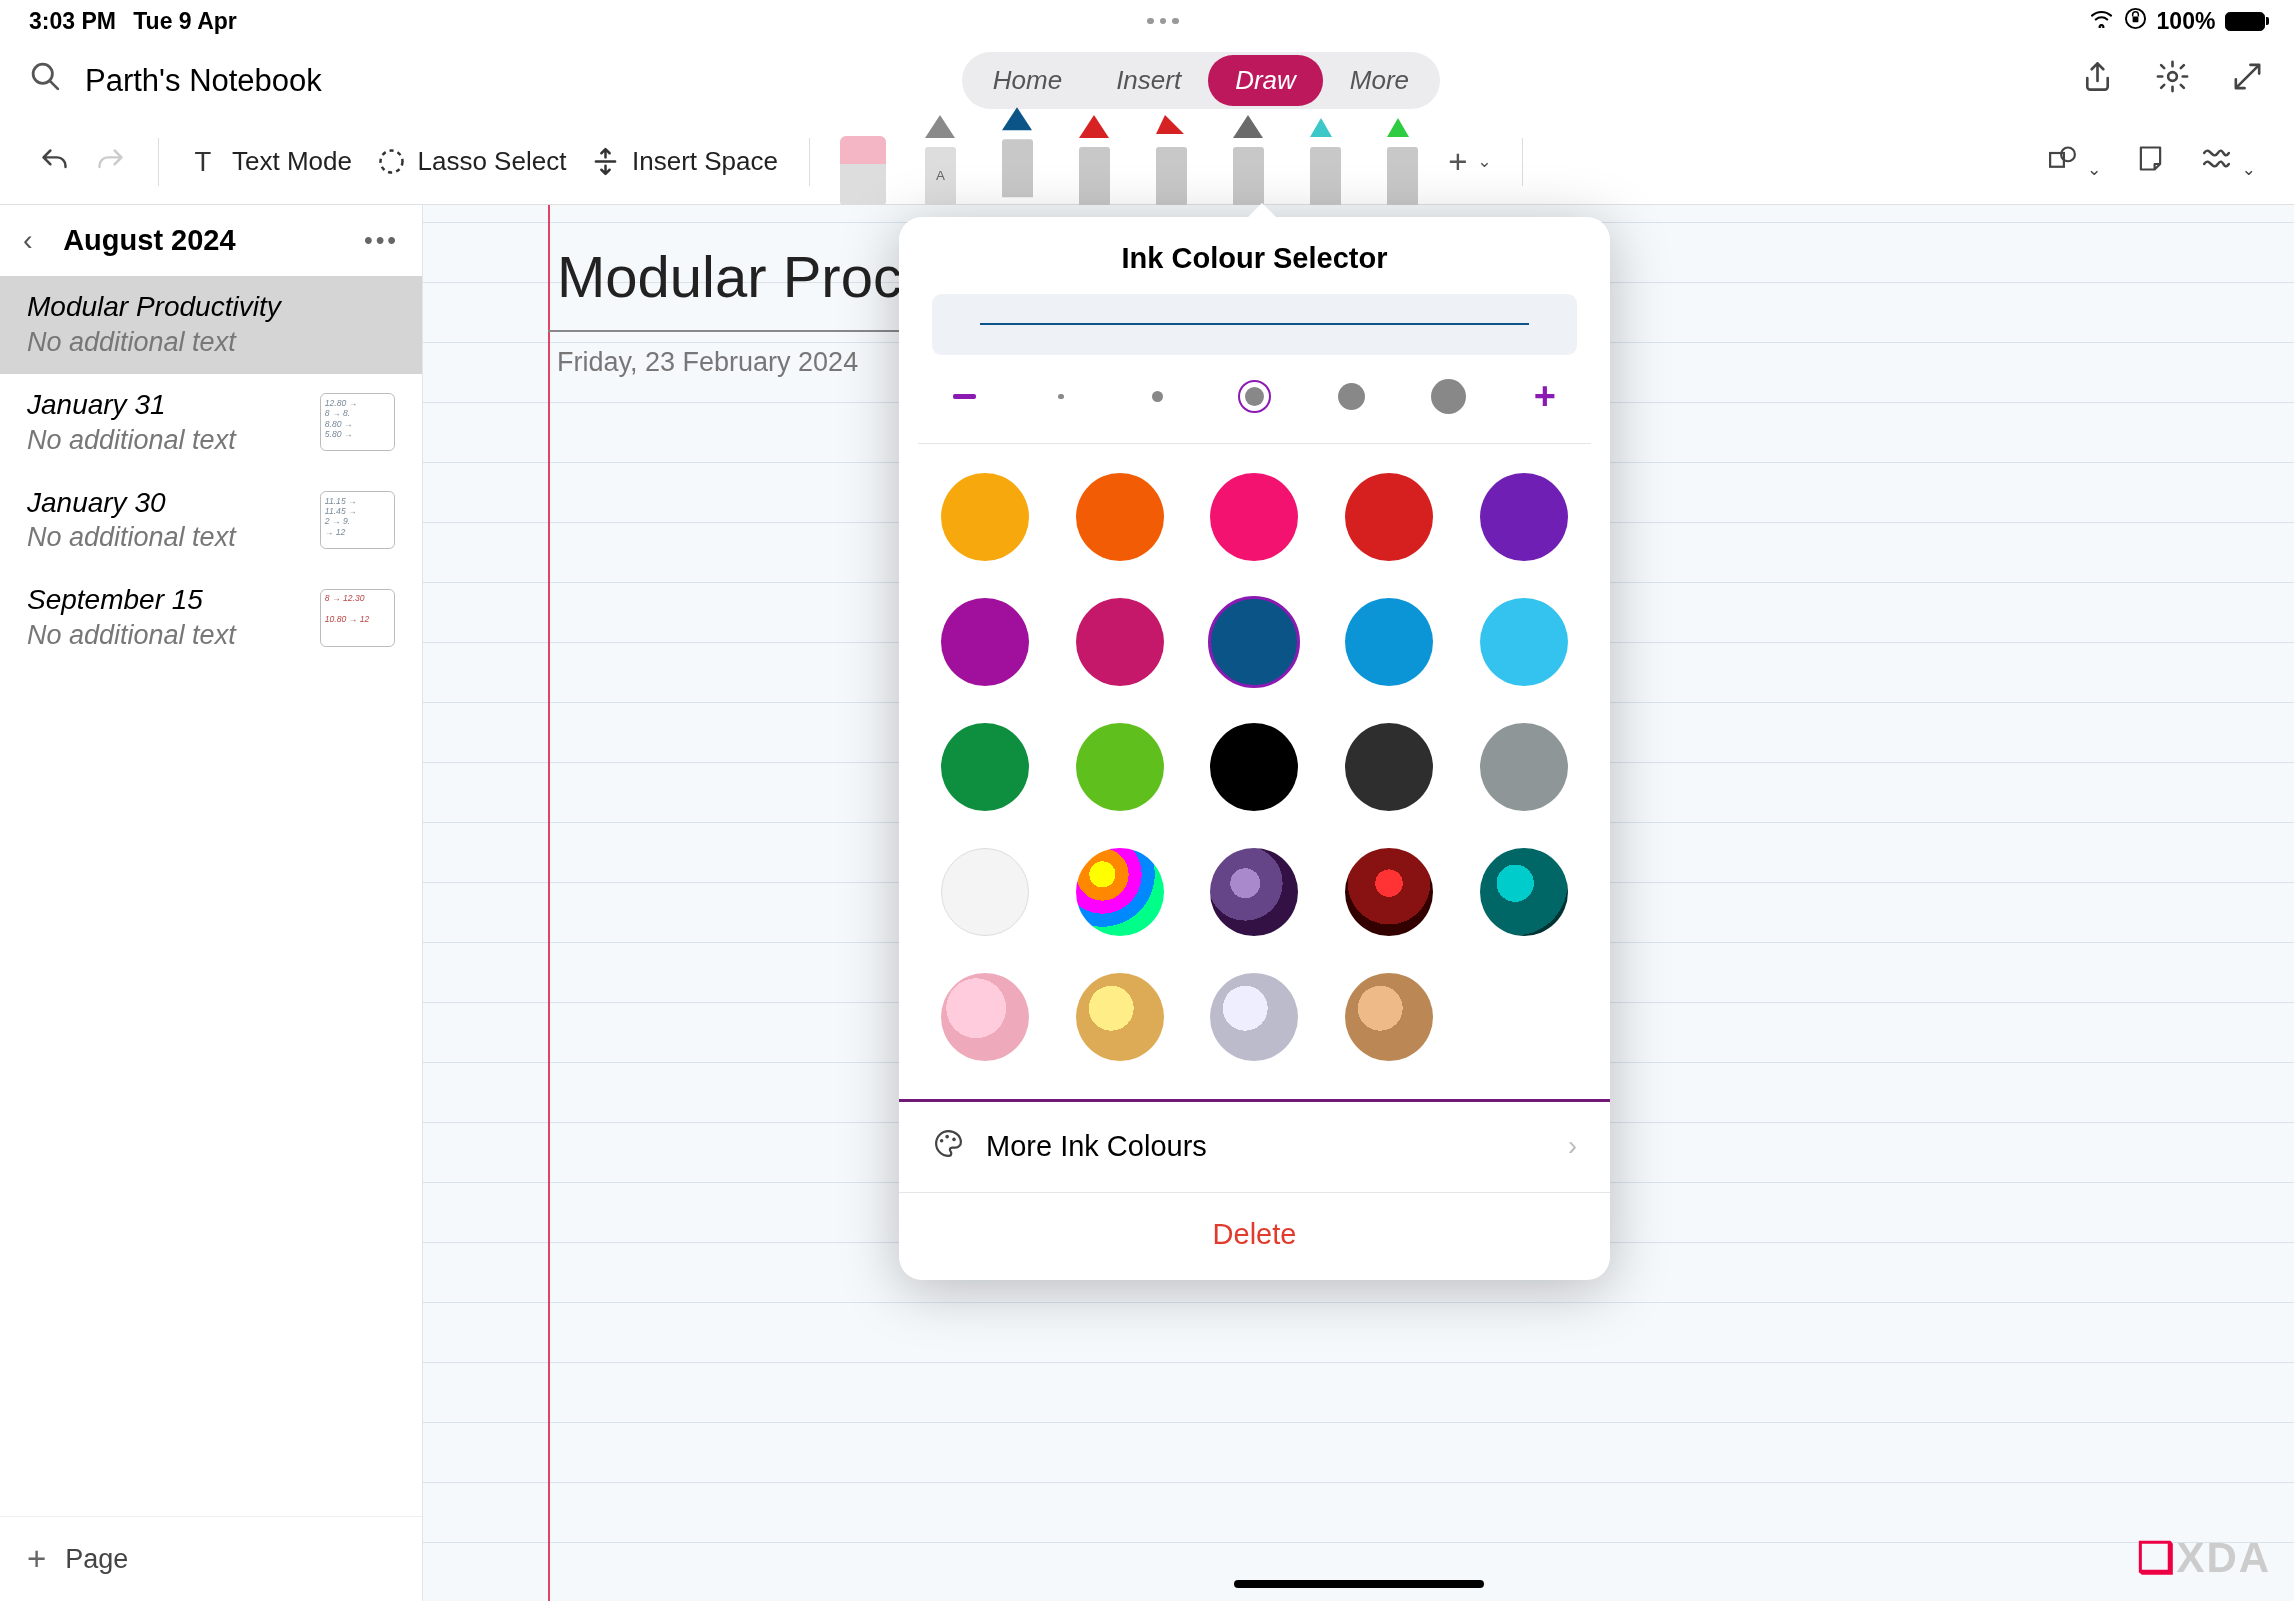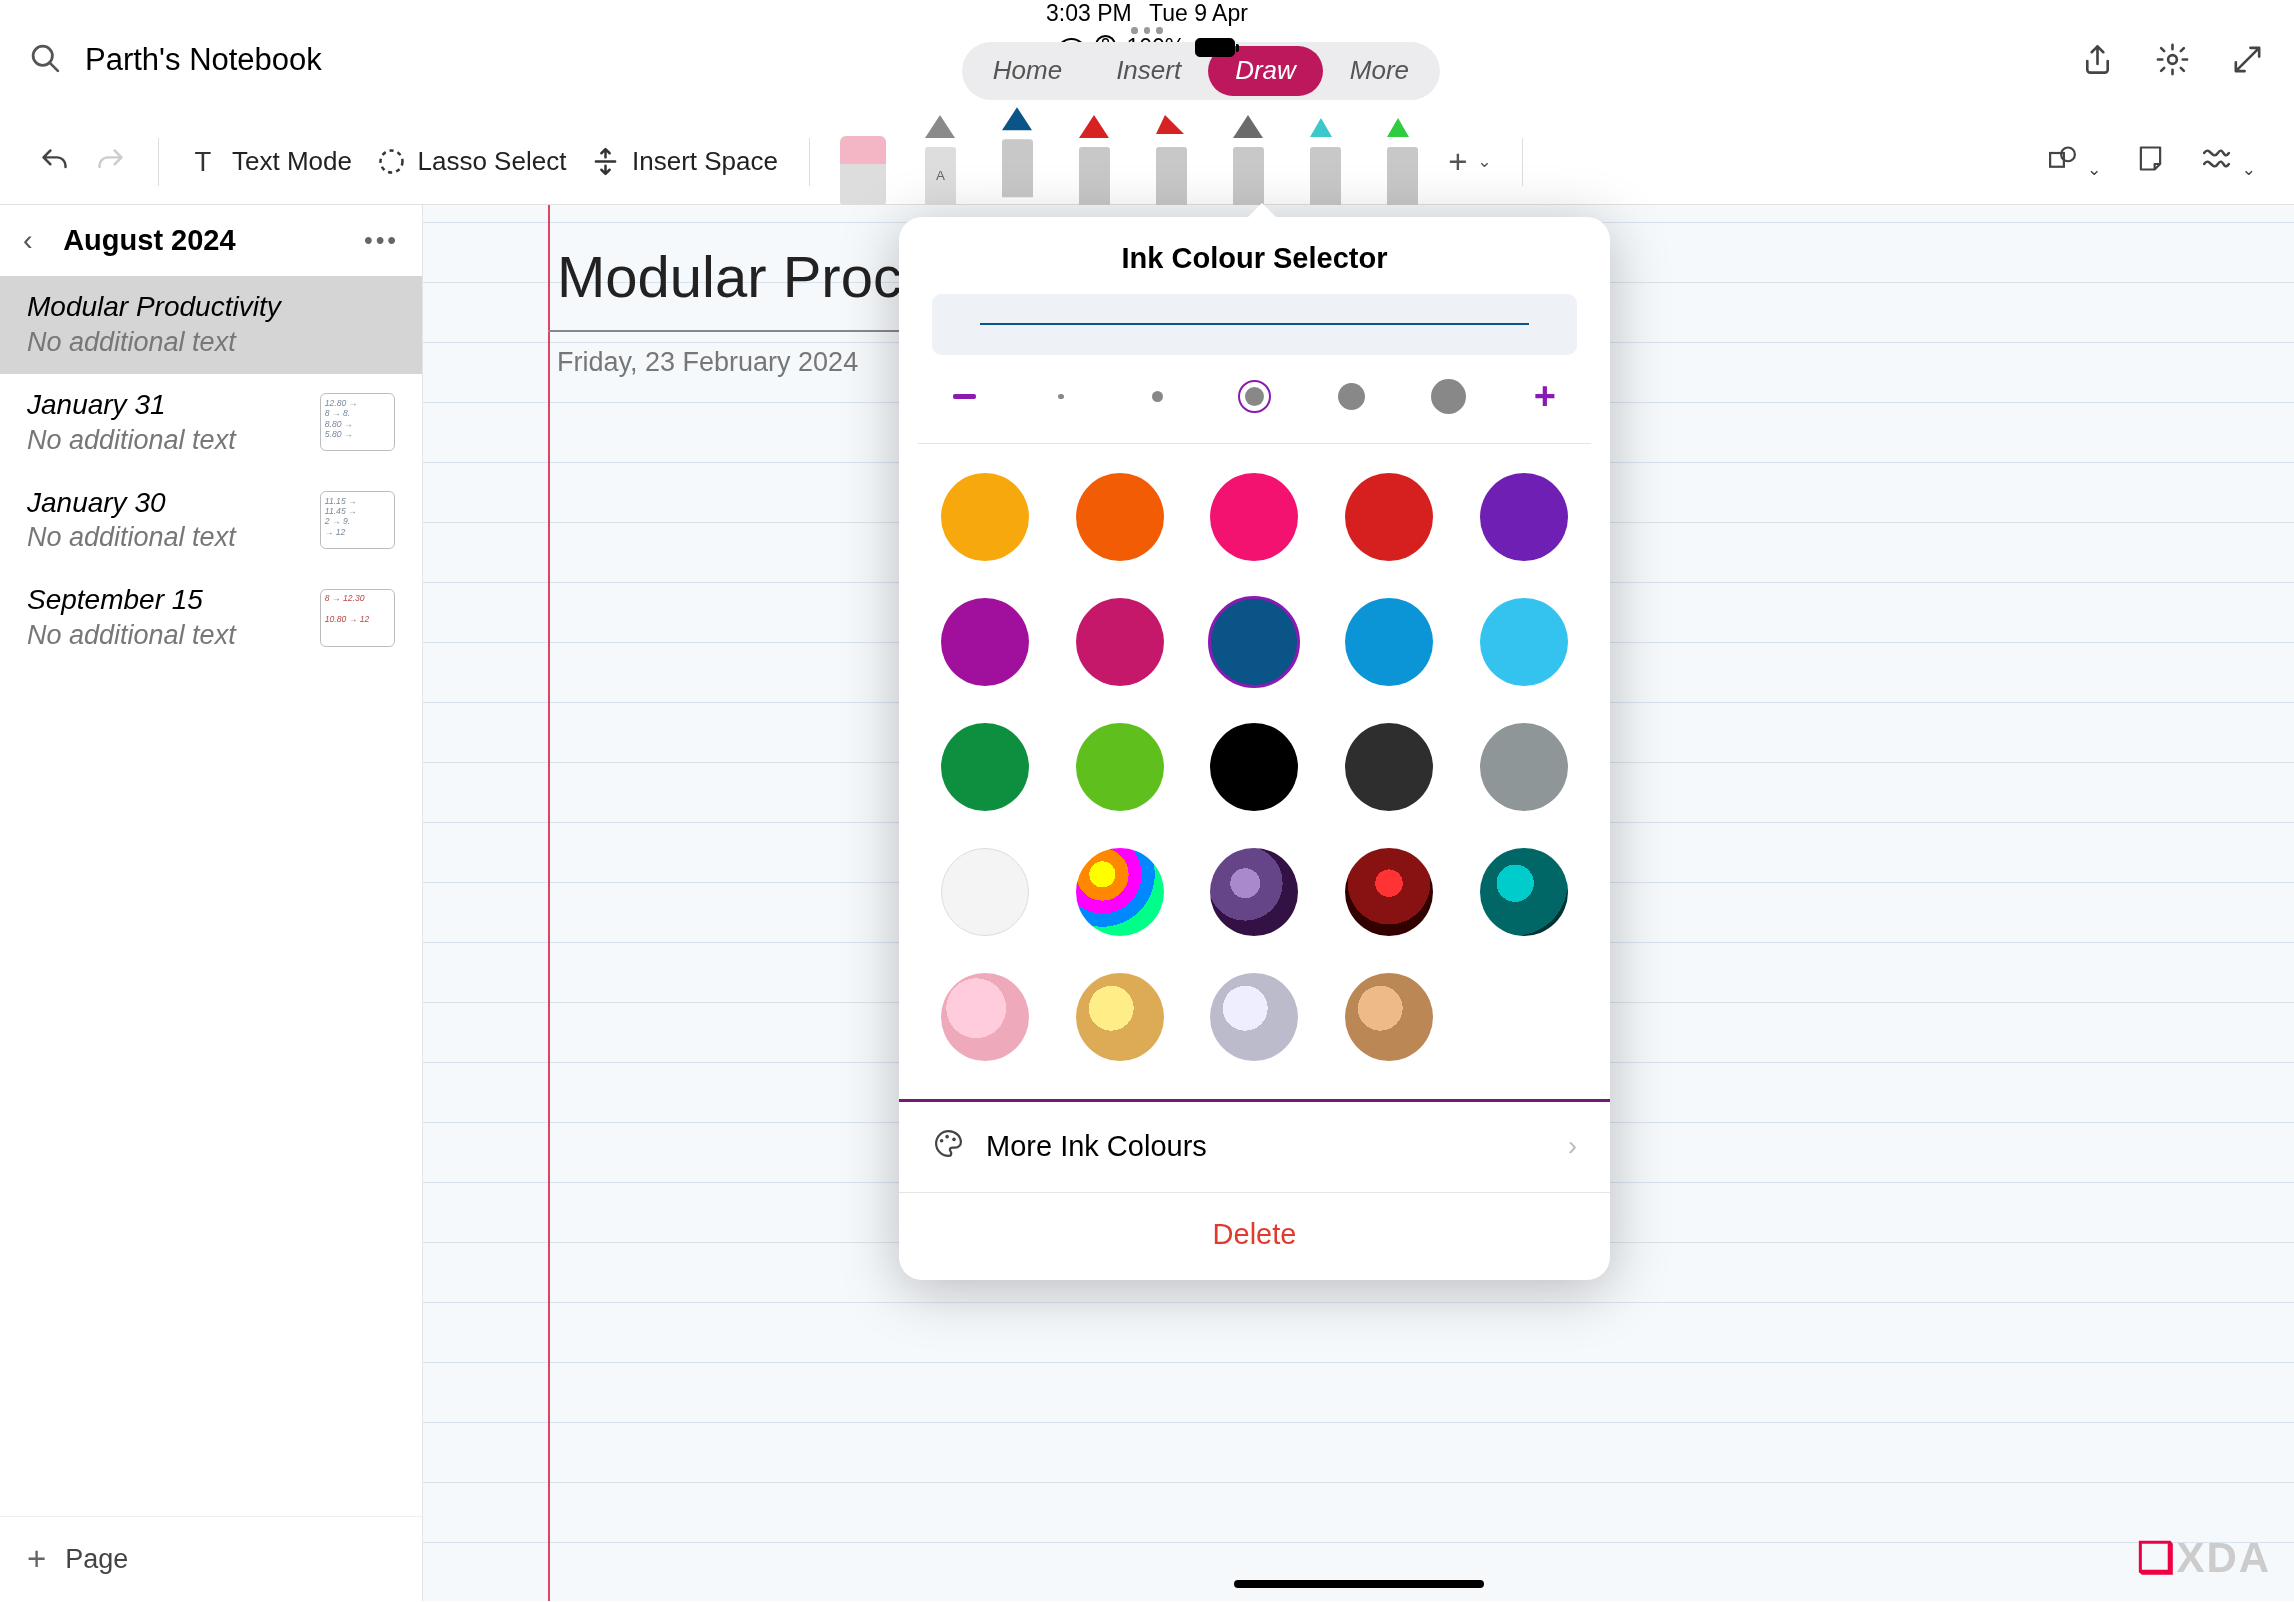--- a/index.html
+++ b/index.html
@@ -1,27 +1,27 @@
 <!DOCTYPE html>
 <html><head>
 <meta charset="utf-8">
 <style>
 * { margin: 0; padding: 0; box-sizing: border-box; font-family: -apple-system, BlinkMacSystemFont, "Segoe UI", sans-serif; }
 body { width: 2294px; height: 1602px; overflow: hidden; background: #fff; transform-origin: top left; }
 
-.status-bar { height: 42px; display: flex; align-items: center; padding: 0 29px; font-size: 23px; font-weight: 400; flex-direction: column; }
+.status-bar { height: 42px; display: flex; align-items: center; padding: 0 29px; font-size: 23px; font-weight: 700; }
 .status-left { display: flex; gap: 17.3px; }
 .status-center { flex: 1; display: flex; justify-content: center; gap: 5.8px; }
 .status-center .dot { width: 6.7px; height: 6.7px; background: #999; border-radius: 50%; }
 .status-right { display: flex; align-items: center; gap: 9.6px; }
 .wifi-icon, .orient-icon { font-size: 21px; }
 .battery-icon { width: 40px; height: 19px; border: 1.9px solid #000; border-radius: 4.8px; position: relative; background: #000; }
 .battery-icon::after { content: ""; position: absolute; right: -4.8px; top: 4.8px; width: 2.9px; height: 7.7px; background: #000; border-radius: 0 1.9px 1.9px 0; }
 
-.title-bar { height: 77px; display: flex; align-items: flex-start; padding: 0 29px; }
+.title-bar { height: 77px; display: flex; align-items: center; padding: 0 29px; }
 .search-icon { font-size: 33px; color: #555; margin-right: 23px; }
 .notebook-title { font-size: 31px; font-weight: 500; }
 .tab-pill { display: flex; background: #ececee; border-radius: 29px; padding: 3.8px; margin: 0 auto; font-style: italic; }
 .tab-pill .tab { padding: 9.6px 27px; font-size: 26px; color: #555; border-radius: 25px; cursor: pointer; }
 .tab-pill .tab.active { background: #be185d; color: #fff; }
 .title-right { display: flex; gap: 40px; font-size: 31px; color: #444; }
 .title-right svg { width: 35px; height: 35px; }
 
 .toolbar { height: 86px; display: flex; align-items: center; padding: 0 38px; border-bottom: 1px solid #e0e0e0; gap: 23px; }
 .toolbar svg { width: 33px; height: 33px; }

